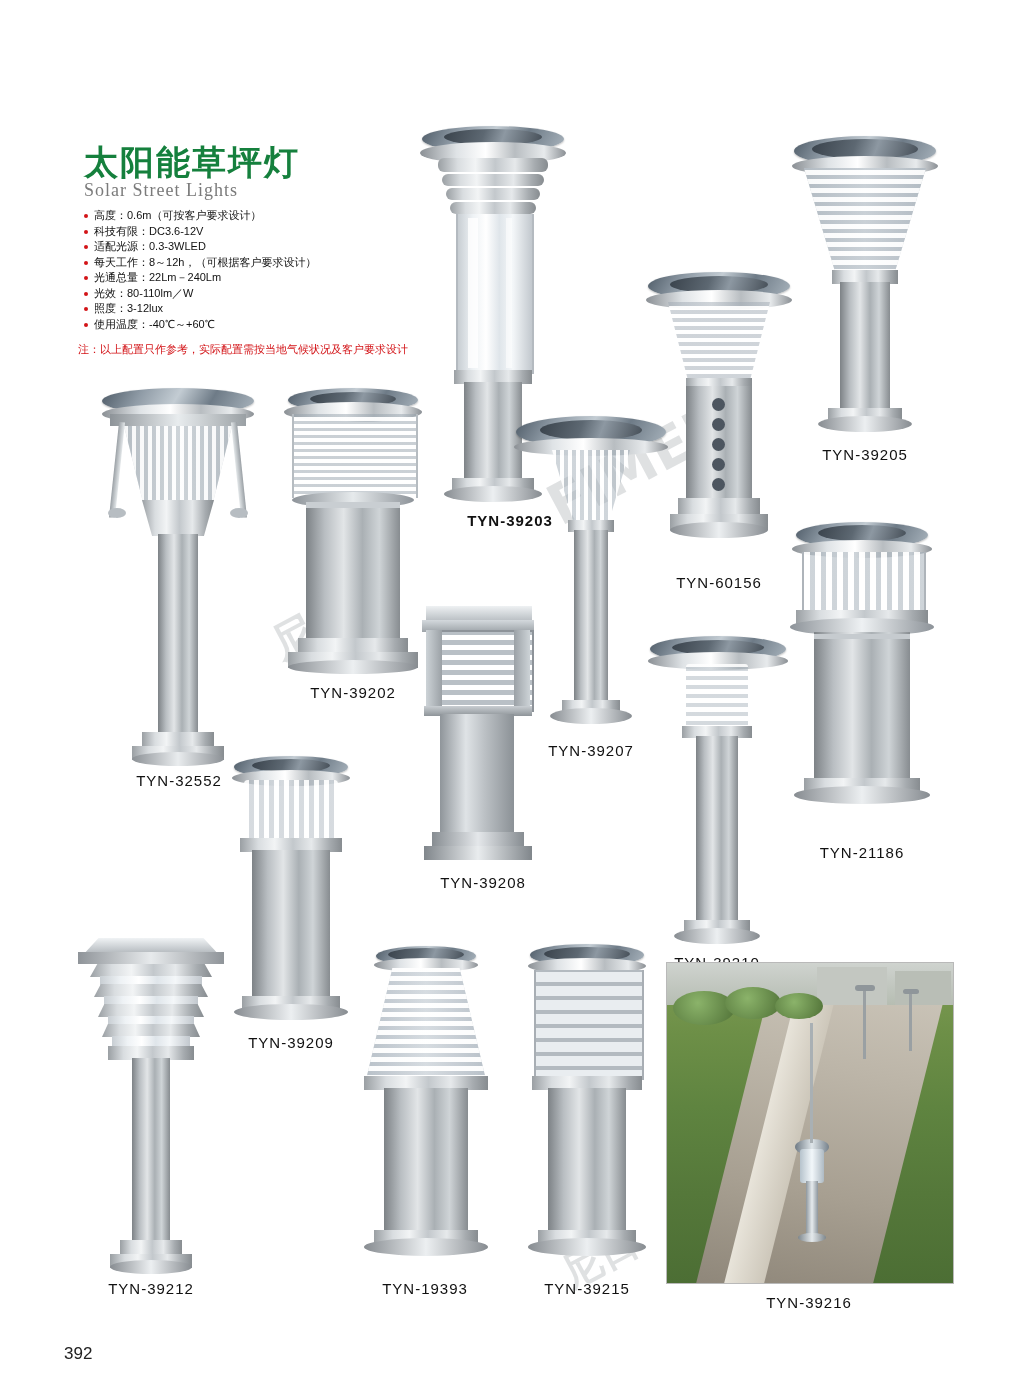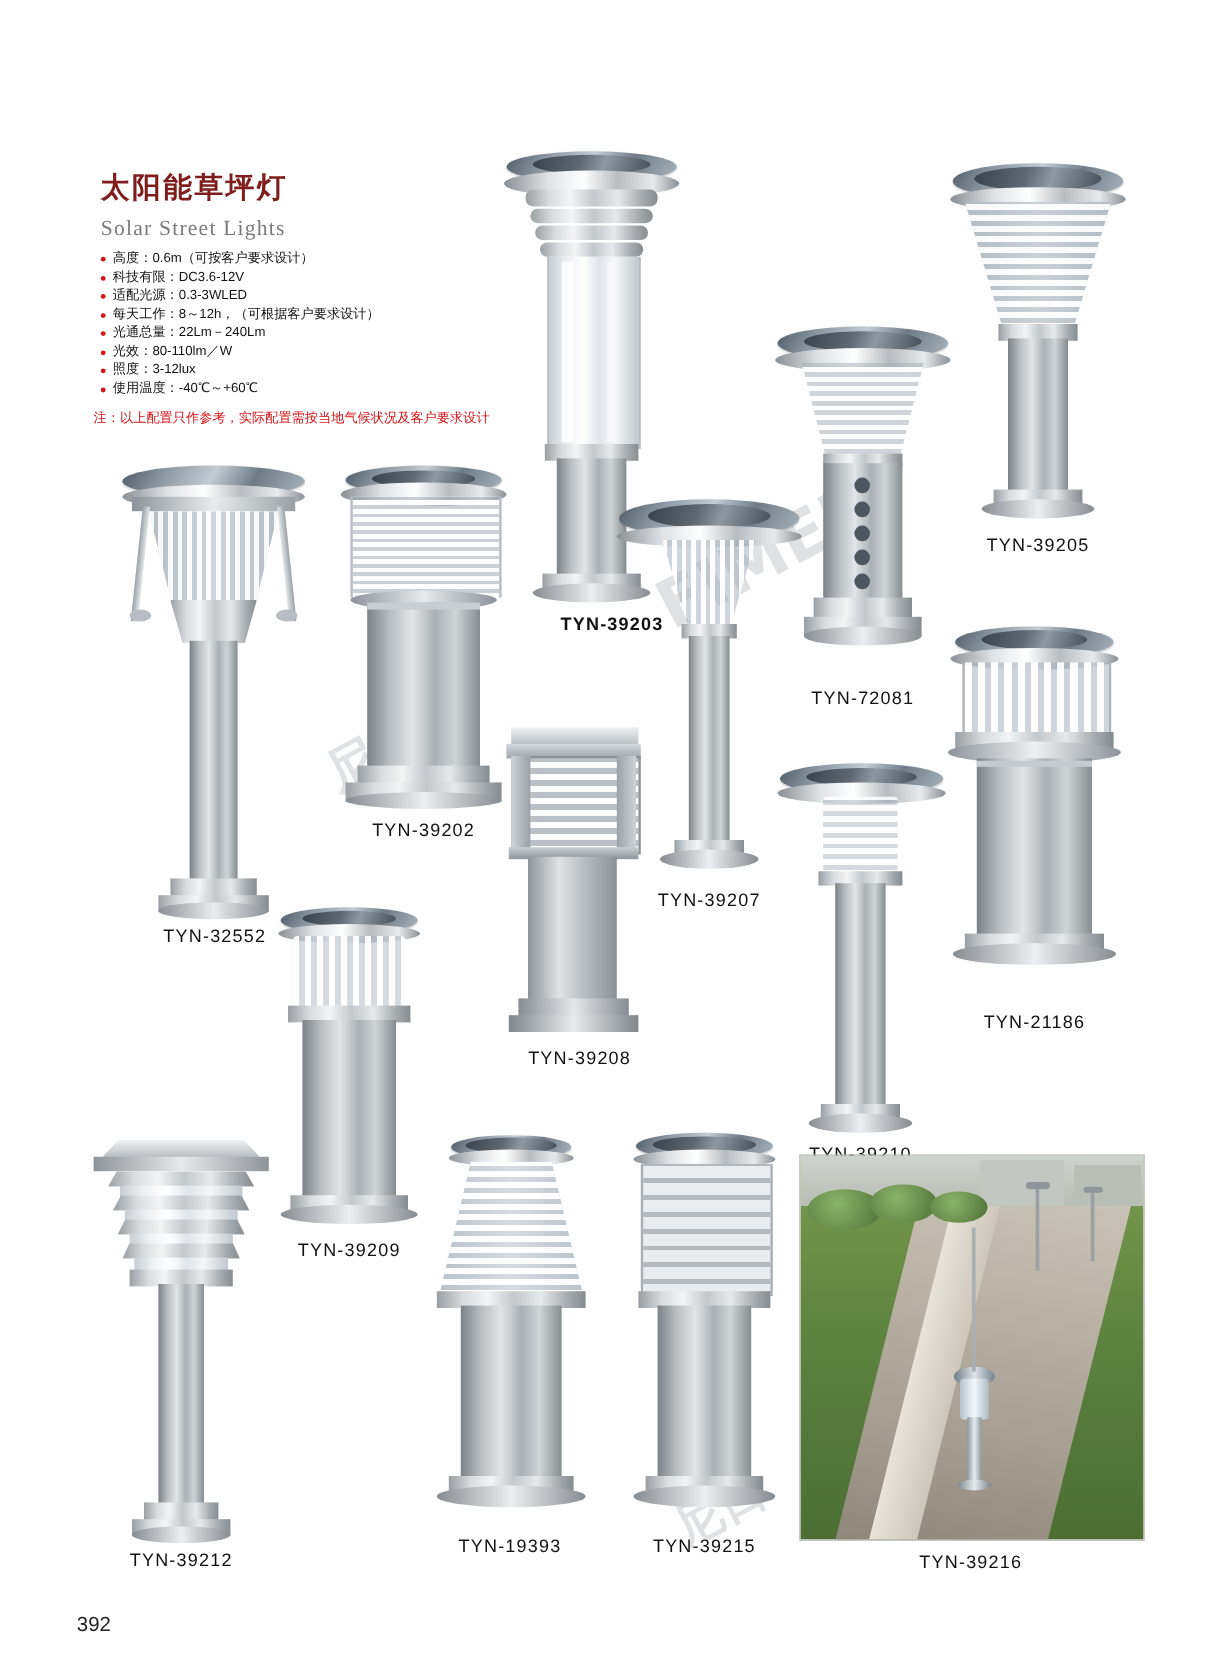--- a/index.html
+++ b/index.html
@@ -4,22 +4,22 @@
 <style>
   html,body{margin:0;padding:0;}
   body{
     width:1024px;height:1380px;position:relative;background:#ffffff;
     font-family:"Liberation Sans", sans-serif;color:#1a1a1a;overflow:hidden;
   }
   .page{position:absolute;inset:0;}
 
   
   .title-cn{
-    position:absolute;left:84px;top:140px;font-size:24px;font-weight:bold;
-    color:#7f1d1d;letter-spacing:2px;white-space:nowrap;
+    position:absolute;left:84px;top:140px;font-size:34px;font-weight:bold;
+    color:#15803d;letter-spacing:2px;white-space:nowrap;
   }
   .title-en{
     position:absolute;left:84px;top:180px;font-size:18px;color:#7b7b7b;
     font-family:"Liberation Serif", serif;letter-spacing:1px;white-space:nowrap;
   }
   .specs{position:absolute;left:84px;top:208px;width:330px;}
   .spec-line{
     font-size:11px;color:#111;line-height:15.5px;white-space:nowrap;
     padding-left:10px;position:relative;
   }
@@ -218,21 +218,21 @@
 
     <div class="lamp steel-d" style="left:62px;top:114px;width:66px;height:114px;"></div>
     <div class="lamp ellipse" style="left:88px;top:126px;width:13px;height:13px;background:#4d5660;"></div>
     <div class="lamp ellipse" style="left:88px;top:146px;width:13px;height:13px;background:#4d5660;"></div>
     <div class="lamp ellipse" style="left:88px;top:166px;width:13px;height:13px;background:#4d5660;"></div>
     <div class="lamp ellipse" style="left:88px;top:186px;width:13px;height:13px;background:#4d5660;"></div>
     <div class="lamp ellipse" style="left:88px;top:206px;width:13px;height:13px;background:#4d5660;"></div>
     <div class="lamp steel" style="left:54px;top:226px;width:82px;height:18px;"></div>
     <div class="lamp steel" style="left:46px;top:242px;width:98px;height:16px;"></div>
     <div class="lamp ellipse" style="left:46px;top:250px;width:98px;height:16px;background:linear-gradient(90deg,#878c91,#eceff1,#878c91);"></div>
-    <div class="caption" style="left:0;top:302px;width:190px;">TYN-72081</div>
+    <div class="caption" style="left:0;top:302px;width:190px;">TYN-60156</div>
   </div>
 
   <div class="product" style="left:496px;top:416px;width:190px;height:370px;">
     <div class="lamp ellipse solar shadow-soft" style="left:20px;top:0;width:150px;height:32px;"></div>
     <div class="lamp ellipse darkpanel" style="left:44px;top:4px;width:102px;height:20px;"></div>
     <div class="lamp ellipse cap-ring" style="left:18px;top:22px;width:154px;height:18px;"></div>
     <div class="lamp" style="left:56px;top:34px;width:78px;height:74px;clip-path:polygon(0 0,100% 0,72% 100%,28% 100%);
          background-image:repeating-linear-gradient(90deg,rgba(255,255,255,.9) 0 4px,rgba(160,172,182,.5) 4px 8px);"></div>
     <div class="lamp steel" style="left:72px;top:104px;width:46px;height:12px;"></div>
     <div class="lamp steel-d" style="left:78px;top:114px;width:34px;height:176px;"></div>
@@ -295,21 +295,21 @@
     <div class="lamp steel" style="left:34px;top:88px;width:132px;height:14px;"></div>
     <div class="lamp ellipse" style="left:28px;top:96px;width:144px;height:18px;background:linear-gradient(90deg,#8d9399,#eef1f3,#8d9399);"></div>
 
     <div class="lamp steel-d" style="left:52px;top:110px;width:96px;height:150px;"></div>
     <div class="lamp" style="left:52px;top:112px;width:96px;height:5px;background:#c6cbcf;"></div>
     <div class="lamp steel" style="left:42px;top:256px;width:116px;height:16px;"></div>
     <div class="lamp ellipse" style="left:32px;top:264px;width:136px;height:18px;background:linear-gradient(90deg,#878c91,#eceff1,#878c91);"></div>
     <div class="caption" style="left:0;top:322px;width:200px;">TYN-21186</div>
   </div>
 
-  <div class="product" style="left:56px;top:938px;width:190px;height:380px;margin-top:12px;">
+  <div class="product" style="left:56px;top:938px;width:190px;height:380px;">
 
     <div class="lamp" style="left:26px;top:0;width:138px;height:18px;background:linear-gradient(180deg,#f0f3f5,#a9afb4);clip-path:polygon(12% 0,88% 0,100% 100%,0 100%);"></div>
     <div class="lamp" style="left:22px;top:14px;width:146px;height:12px;background:linear-gradient(90deg,#8f9499,#e7eaec,#8f9499);"></div>
 
     <div class="lamp steel" style="left:34px;top:26px;width:122px;height:13px;clip-path:polygon(6% 0,94% 0,100% 100%,0 100%);"></div>
     <div class="lamp glass" style="left:44px;top:38px;width:102px;height:10px;"></div>
     <div class="lamp steel" style="left:38px;top:46px;width:114px;height:13px;clip-path:polygon(6% 0,94% 0,100% 100%,0 100%);"></div>
     <div class="lamp glass" style="left:48px;top:58px;width:94px;height:10px;"></div>
     <div class="lamp steel" style="left:42px;top:66px;width:106px;height:13px;clip-path:polygon(6% 0,94% 0,100% 100%,0 100%);"></div>
     <div class="lamp glass" style="left:52px;top:78px;width:86px;height:10px;"></div>

